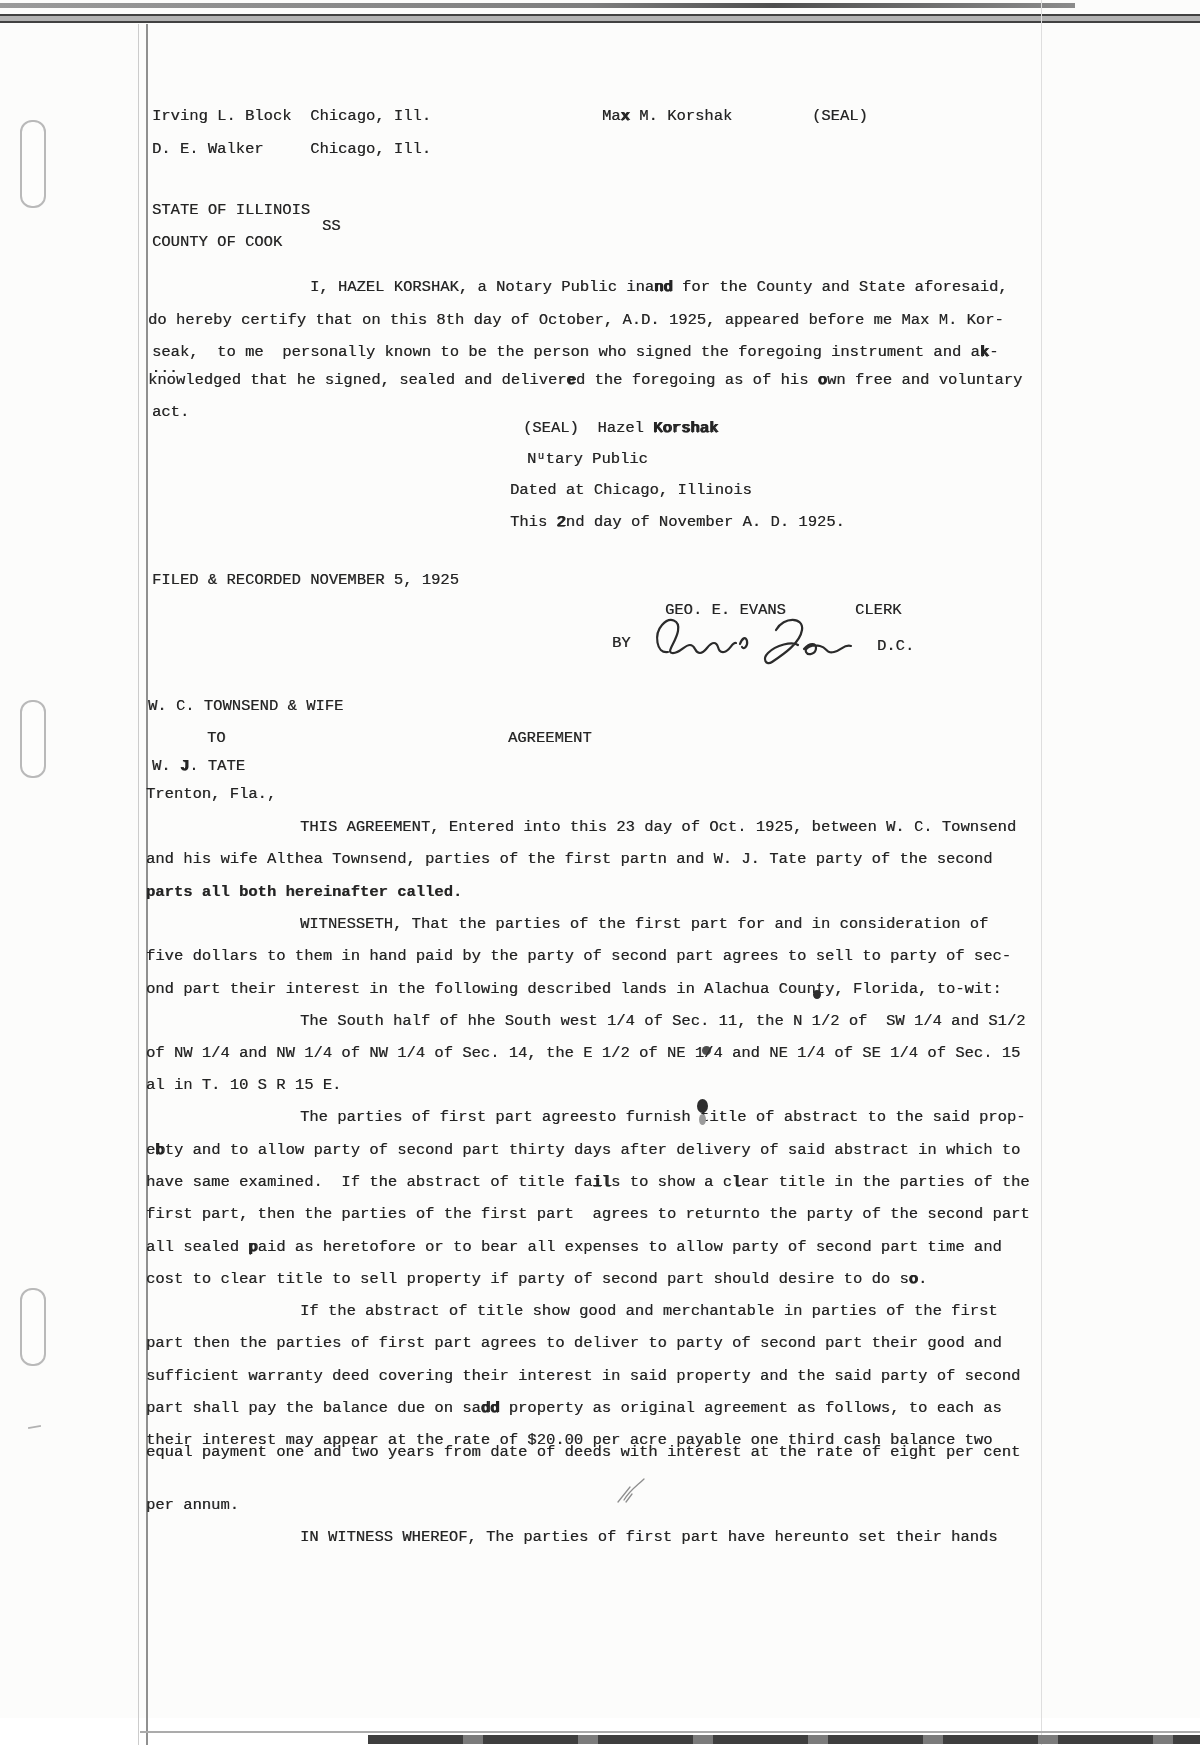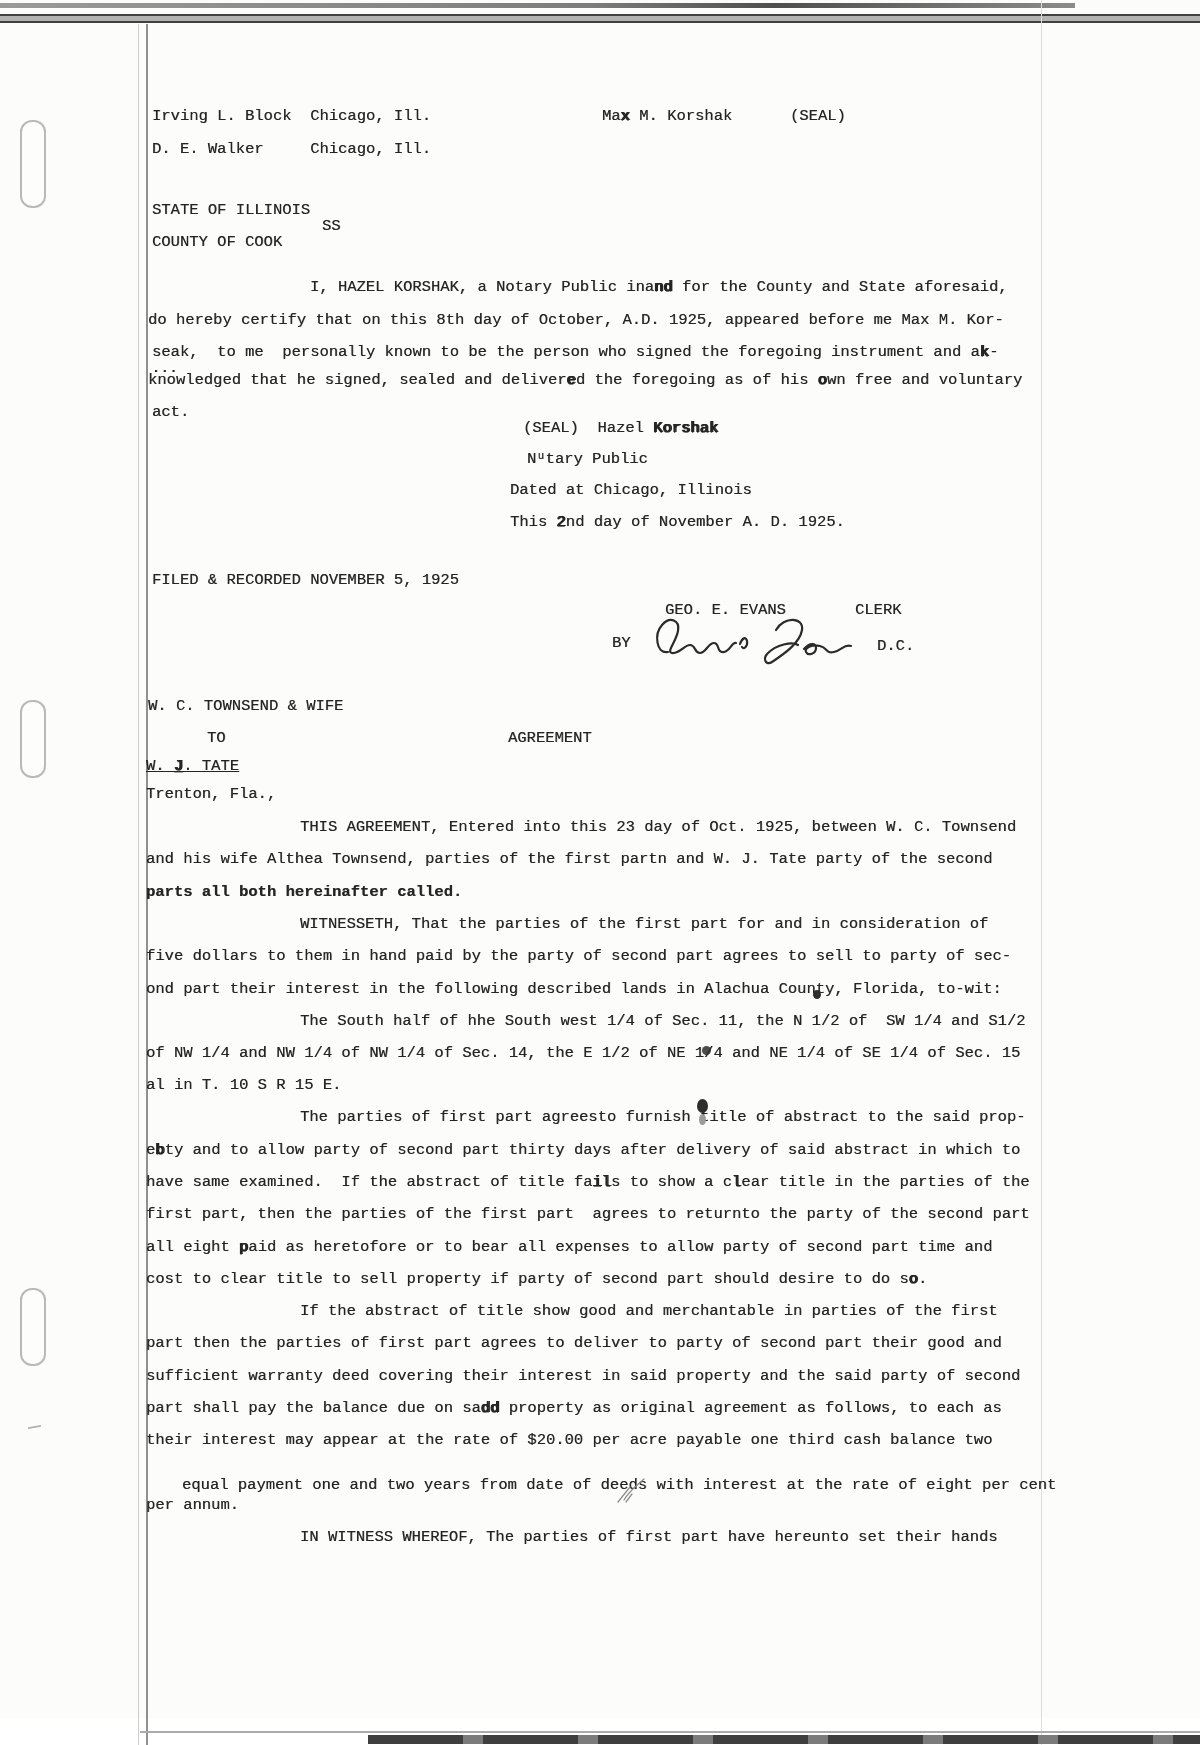--- a/index.html
+++ b/index.html
@@ -57,21 +57,21 @@
   <div class="rule-left-main"></div>
   <div class="rule-right"></div>
 
   <div class="hole hole-1"></div>
   <div class="hole hole-2"></div>
   <div class="hole hole-3"></div>
 
   <div>
       <div class="tline" style="left: 152px; top: 107px;">Irving L. Block  Chicago, Ill.</div>
       <div class="tline" style="left: 602px; top: 107px;"><span>Ma</span><span class="overstrike">x</span><span> M. Korshak</span></div>
-      <div class="tline" style="left: 790px; top: 107px;">(SEAL)</div>
+      <div class="tline" style="left: 812px; top: 107px;">(SEAL)</div>
       <div class="tline" style="left: 152px; top: 140px;">D. E. Walker     Chicago, Ill.</div>
       <div class="tline" style="left: 152px; top: 201px;">STATE OF ILLINOIS</div>
       <div class="tline" style="left: 322px; top: 217px;">SS</div>
       <div class="tline" style="left: 152px; top: 233px;">COUNTY OF COOK</div>
       <div class="tline" style="left: 310px; top: 278px;"><span>I, HAZEL KORSHAK, a Notary Public ina</span><span class="overstrike">nd</span><span> for the County and State aforesaid,</span></div>
       <div class="tline" style="left: 148px; top: 311px;">do hereby certify that on this 8th day of October, A.D. 1925, appeared before me Max M. Kor-</div>
       <div class="tline" style="left: 152px; top: 343px;"><span>seak,  to me  personally known to be the person who signed the foregoing instrument and a</span><span class="overstrike">k</span><span>-</span></div>
       <div class="tline dots" style="left: 152px; top: 360px;">...</div>
       <div class="tline" style="left: 148px; top: 371px;"><span>knowledged that he signed, sealed and deliver</span><span class="overstrike">e</span><span>d the foregoing as of his </span><span class="overstrike">o</span><span>wn free and voluntary</span></div>
       <div class="tline" style="left: 152px; top: 403px;">act.</div>
@@ -80,43 +80,43 @@
       <div class="tline" style="left: 510px; top: 481px;">Dated at Chicago, Illinois</div>
       <div class="tline" style="left: 510px; top: 513px;"><span>This </span><span class="overstrike">2</span><span>nd day of November A. D. 1925.</span></div>
       <div class="tline" style="left: 152px; top: 571px;">FILED &amp; RECORDED NOVEMBER 5, 1925</div>
       <div class="tline" style="left: 665px; top: 601px;">GEO. E. EVANS</div>
       <div class="tline" style="left: 855px; top: 601px;">CLERK</div>
       <div class="tline" style="left: 612px; top: 634px;">BY</div>
       <div class="tline" style="left: 877px; top: 637px;">D.C.</div>
       <div class="tline" style="left: 148px; top: 697px;">W. C. TOWNSEND &amp; WIFE</div>
       <div class="tline" style="left: 207px; top: 729px;">TO</div>
       <div class="tline" style="left: 508px; top: 729px; font-family: Liberation Mono, monospace;">AGREEMENT</div>
-      <div class="tline" style="left: 146px; top: 757px; text-decoration: underline;"><span>W. </span><span class="overstrike">J</span><span>. TATE</span></div>
+      <div class="tline" style="left: 152px; top: 757px;"><span>W. </span><span class="overstrike">J</span><span>. TATE</span></div>
       <div class="tline" style="left: 146px; top: 785px;">Trenton, Fla.,</div>
       <div class="tline" style="left: 300px; top: 818px;">THIS AGREEMENT, Entered into this 23 day of Oct. 1925, between W. C. Townsend</div>
       <div class="tline" style="left: 146px; top: 850px;">and his wife Althea Townsend, parties of the first partn and W. J. Tate party of the second</div>
       <div class="tline" style="left: 146px; top: 883px; font-weight: bold;">parts all both hereinafter called.</div>
       <div class="tline" style="left: 300px; top: 915px;">WITNESSETH, That the parties of the first part for and in consideration of</div>
       <div class="tline" style="left: 146px; top: 947px;">five dollars to them in hand paid by the party of second part agrees to sell to party of sec-</div>
       <div class="tline" style="left: 146px; top: 980px;">ond part their interest in the following described lands in Alachua County, Florida, to-wit:</div>
       <div class="tline" style="left: 300px; top: 1012px;">The South half of hhe South west 1/4 of Sec. 11, the N 1/2 of  SW 1/4 and S1/2</div>
       <div class="tline" style="left: 146px; top: 1044px;">of NW 1/4 and NW 1/4 of NW 1/4 of Sec. 14, the E 1/2 of NE 1/4 and NE 1/4 of SE 1/4 of Sec. 15</div>
       <div class="tline" style="left: 146px; top: 1076px;">al in T. 10 S R 15 E.</div>
       <div class="tline" style="left: 300px; top: 1108px;">The parties of first part agreesto furnish title of abstract to the said prop-</div>
       <div class="tline" style="left: 146px; top: 1141px; text-align: right;"><span>e</span><span class="overstrike">b</span><span>ty and to allow party of second part thirty days after delivery of said abstract in which to</span></div>
       <div class="tline" style="left: 146px; top: 1173px;"><span>have same examined.  If the abstract of title fa</span><span class="overstrike">il</span><span>s to show a c</span><span class="overstrike">l</span><span>ear title in the parties of the</span></div>
       <div class="tline" style="left: 146px; top: 1205px;">first part, then the parties of the first part  agrees to returnto the party of the second part</div>
-      <div class="tline" style="left: 146px; top: 1238px;"><span>all eight </span><span class="overstrike">p</span><span>aid as heretofore or to bear all expenses to allow party of second part time and</span></div>
+      <div class="tline" style="left: 146px; top: 1238px;"><span>all sealed </span><span class="overstrike">p</span><span>aid as heretofore or to bear all expenses to allow party of second part time and</span></div>
       <div class="tline" style="left: 146px; top: 1270px;"><span>cost to clear title to sell property if party of second part should desire to do s</span><span class="overstrike">o</span><span>.</span></div>
       <div class="tline" style="left: 300px; top: 1302px;">If the abstract of title show good and merchantable in parties of the first</div>
       <div class="tline" style="left: 146px; top: 1334px;">part then the parties of first part agrees to deliver to party of second part their good and</div>
       <div class="tline" style="left: 146px; top: 1367px;">sufficient warranty deed covering their interest in said property and the said party of second</div>
       <div class="tline" style="left: 146px; top: 1399px;"><span>part shall pay the balance due on sa</span><span class="overstrike">dd</span><span> property as original agreement as follows, to each as</span></div>
       <div class="tline" style="left: 146px; top: 1431px;">their interest may appear at the rate of $20.00 per acre payable one third cash balance two</div>
-      <div class="tline" style="left: 146px; top: 1476px; padding-left: 36px;">equal payment one and two years from date of deeds with interest at the rate of eight per cent</div>
+      <div class="tline" style="left: 146px; top: 1443px;">equal payment one and two years from date of deeds with interest at the rate of eight per cent</div>
       <div class="tline" style="left: 146px; top: 1496px;">per annum.</div>
       <div class="tline" style="left: 300px; top: 1528px;">IN WITNESS WHEREOF, The parties of first part have hereunto set their hands</div>
     </div>
 
   <svg class="sig" viewBox="0 0 215 58" aria-label="Doris Jones">
     <g fill="none" stroke="#2b2b2b" stroke-width="2.2" stroke-linecap="round">
       <path d="M22,44 C10,46 8,26 16,17 C24,8 34,12 32,23 C30,34 20,44 26,45 C34,46 38,37 44,37 C50,37 48,45 54,45 C60,45 62,35 68,35 C74,35 70,45 78,44 C84,43 86,34 90,35"></path>
       <path d="M94,36 C96,30 100,28 101,33 C102,38 98,42 96,39"></path>
       <path d="M130,22 C138,8 158,9 156,22 C154,35 138,46 126,54 C120,58 116,51 122,45 C130,37 146,33 152,37"></path>
       <path d="M158,41 C164,34 170,35 170,40 C170,46 162,48 160,44 C158,40 166,36 174,38 C182,40 180,46 188,44 C196,42 198,36 205,38"></path>

